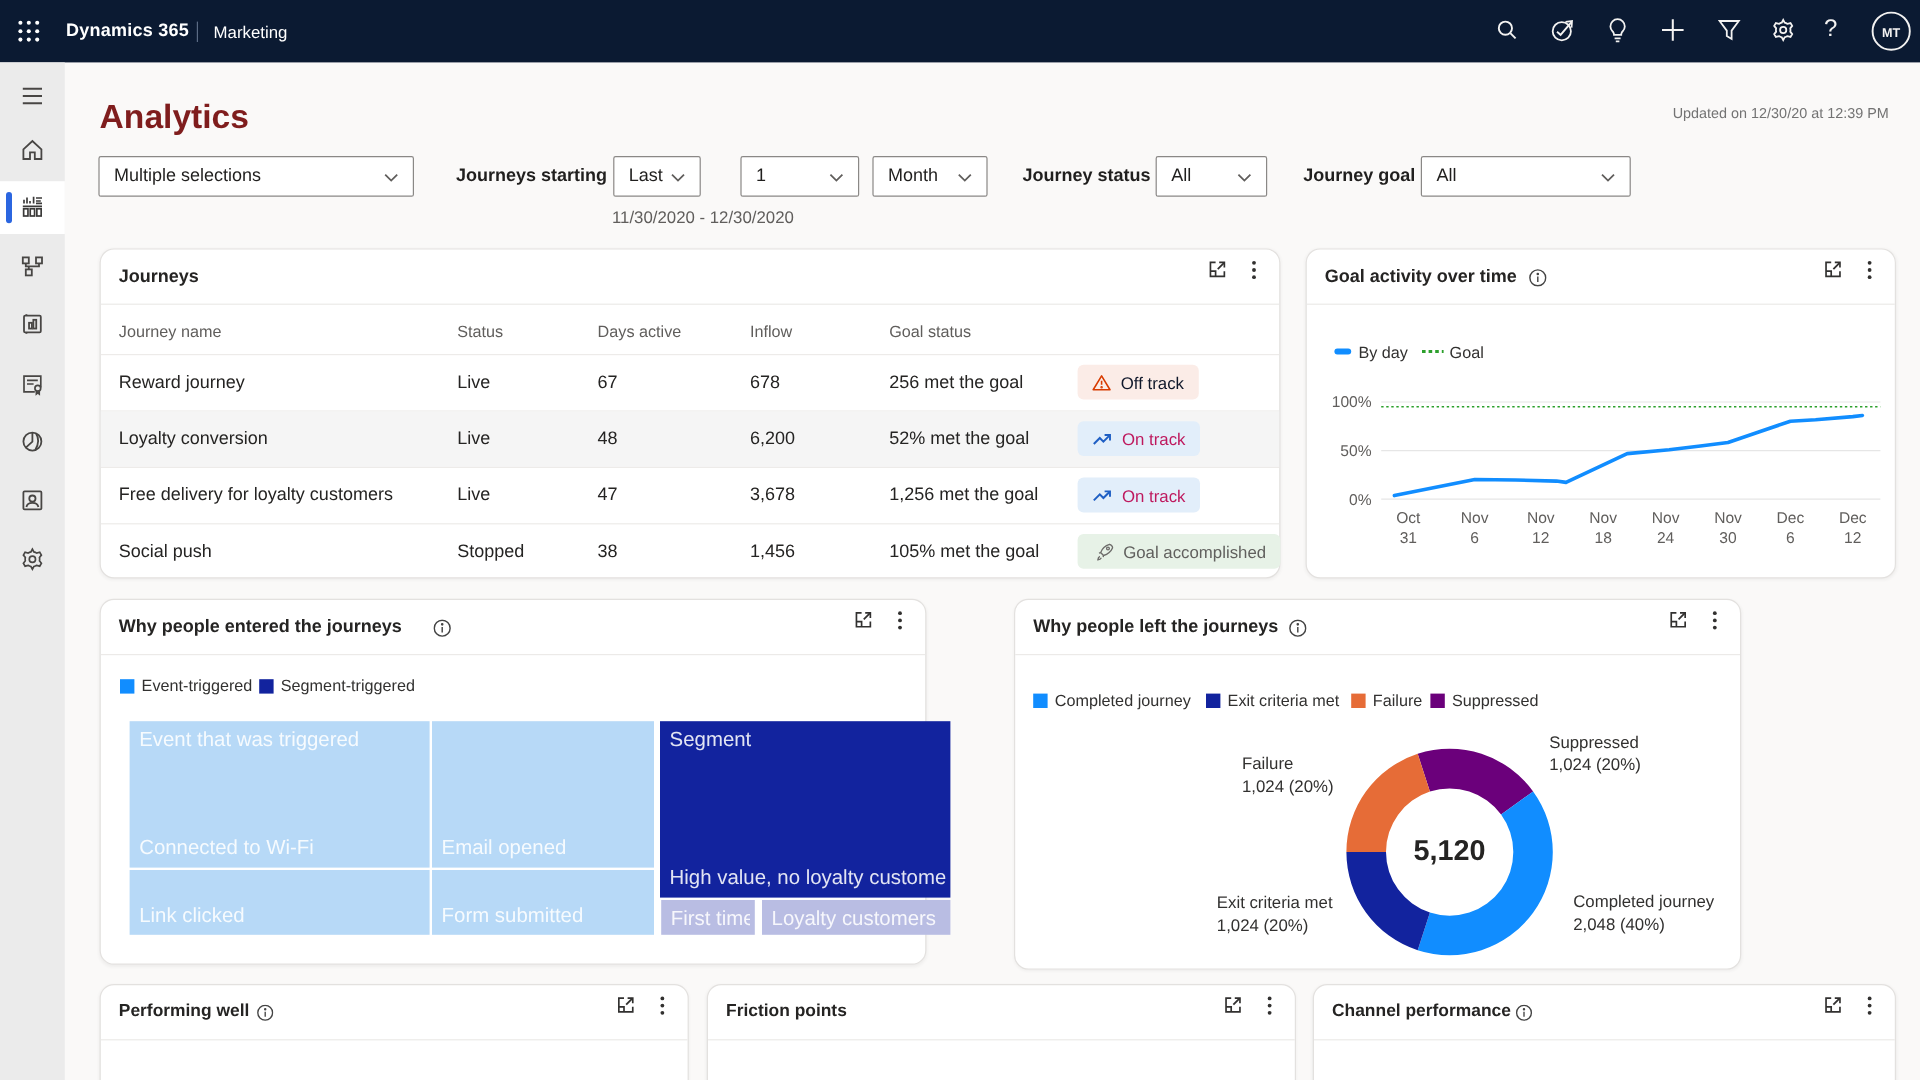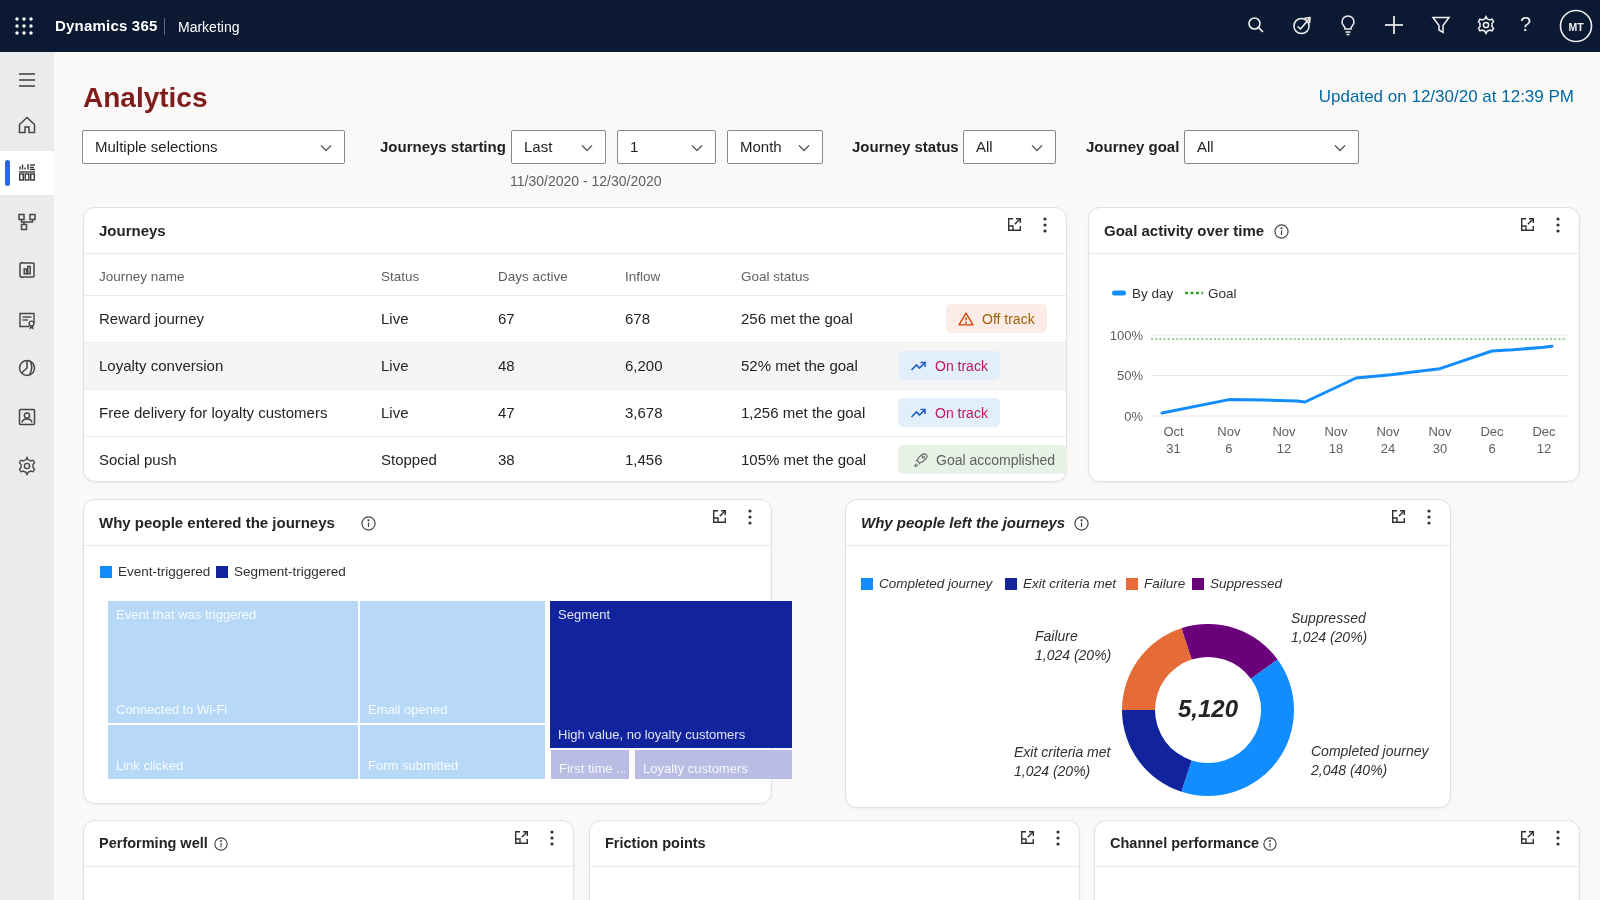--- a/index.html
+++ b/index.html
@@ -14,21 +14,21 @@
 #topbar .app { position:absolute; left:178px; top:19px; font-size:14px; font-weight:400; }
 
 
 #sidebar { position:absolute; left:0; top:52px; width:54px; height:848px; background:#ebebeb; }
 #sidebar .sel { position:absolute; left:0; top:99px; width:54px; height:44px; background:#fff; }
 #sidebar .selbar { position:absolute; left:5px; top:108px; width:5px; height:26px; border-radius:3px; background:#2b66e0; }
 .navic { position:absolute; left:17px; }
 
 
 #h1 { position:absolute; left:83px; top:82px; font-size:28px; font-weight:700; color:#7f1d1d; }
-#updated { position:absolute; right:26px; top:87px; font-size:17px; color:#0369a1; }
+#updated { position:absolute; right:26px; top:87px; font-size:12px; color:#737373; }
 
 
 .ddl { position:absolute; top:130px; height:34px; background:#fff; border:1px solid #8a8886; border-radius:2px; font-size:15px; color:#201f1e; line-height:32px; padding-left:12px; }
 .ddl .chev { position:absolute; right:12px; top:13px; }
 .flabel { position:absolute; top:138px; font-size:15px; font-weight:700; color:#201f1e; }
 #daterange { position:absolute; left:510px; top:173px; font-size:14px; color:#605e5c; }
 
 
 .card { position:absolute; background:#fff; border:1px solid #e3e1df; border-radius:12px; box-shadow:0 1px 3px rgba(0,0,0,.05); }
 .chead { position:absolute; left:15px; top:14px; font-size:15px; font-weight:700; color:#252423; }
@@ -36,27 +36,27 @@
 .hico { position:absolute; top:9px; }
 .thead { position:absolute; left:0; width:100%; height:18px; }
 .thead span { position:absolute; top:0; font-size:13.5px; color:#605e5c; }
 .rowline { position:absolute; left:0; width:100%; height:1px; background:#edebe9; }
 .trow { position:absolute; left:0; width:100%; height:46px; }
 .trow.hov { background:#f5f5f5; }
 .trow span { position:absolute; top:14px; font-size:15px; color:#252423; white-space:nowrap; }
 .trow .c1 { left:15px; } .trow .c2 { left:297px; } .trow .c3 { left:414px; } .trow .c4 { left:541px; } .trow .c5 { left:657px; }
 .pill { top:8px !important; left:814px; height:29px; border-radius:5px; display:inline-flex; align-items:center; gap:8px; padding:0 12px; font-size:14px !important; }
 .pill svg { flex:0 0 auto; }
-.pill.off { background:#fbece7; color:#a16207;margin-left:48px; }
+.pill.off { background:#fbece7; color:#0f172a; }
 .pill.on { background:#e2eefa; color:#be185d; }
 .pill.acc { background:#e7f2e7; color:#61605e;padding-left:14px; }
 .lgsq { position:absolute; width:12px; height:12px; }
 .lgtext { position:absolute; font-size:13.5px; color:#323130; }
 .tmbox { position:absolute; }
-.tmlab { position:absolute; left:8px; right:4px; font-size:13px; color:rgba(255,255,255,.88); white-space:nowrap; overflow:hidden; }
+.tmlab { position:absolute; left:8px; right:4px; font-size:17px; color:rgba(255,255,255,.88); white-space:nowrap; overflow:hidden; }
 </style>
 </head>
 <body>
 
 <div id="topbar">
   <svg class="abs" style="left:14px;top:16px" width="20" height="20" viewBox="0 0 20 20">
     <g fill="#fff">
         <circle cx="3" cy="3" r="1.7"></circle>
         <circle cx="10" cy="3" r="1.7"></circle>
         <circle cx="17" cy="3" r="1.7"></circle>
@@ -166,21 +166,21 @@
 
 <div id="h1">Analytics</div>
 <div id="updated">Updated on 12/30/20 at 12:39 PM</div>
 
 <div class="ddl" style="left:82px;width:263px;">Multiple selections
   <svg class="chev" width="12" height="8" viewBox="0 0 12 8" fill="none" stroke="#605e5c" stroke-width="1.5">
       <path d="M1 1.5 L6 6.5 L11 1.5"></path>
     </svg>
 </div>
 <div class="flabel" style="left:380px;">Journeys starting</div>
-<div class="ddl" style="left:511px;width:95px;">Last
+<div class="ddl" style="left:511px;width:73px;">Last
   <svg class="chev" width="12" height="8" viewBox="0 0 12 8" fill="none" stroke="#605e5c" stroke-width="1.5">
       <path d="M1 1.5 L6 6.5 L11 1.5"></path>
     </svg>
 </div>
 <div class="ddl" style="left:617px;width:99px;">1
   <svg class="chev" width="12" height="8" viewBox="0 0 12 8" fill="none" stroke="#605e5c" stroke-width="1.5">
       <path d="M1 1.5 L6 6.5 L11 1.5"></path>
     </svg>
 </div>
 <div class="ddl" style="left:727px;width:96px;">Month
@@ -383,21 +383,21 @@
     <div class="tmlab" style="bottom:6px">Form submitted</div>
   </div>
   <div class="tmbox" style="left:467px;top:250px;width:78px;height:29px;background:#b9bde3;">
     <div class="tmlab" style="bottom:3px">First time ...</div>
   </div>
   <div class="tmbox" style="left:551px;top:250px;width:157px;height:29px;background:#b9bde3;">
     <div class="tmlab" style="bottom:3px">Loyalty customers</div>
   </div>
 </div>
 
-<div class="card" id="cardLeft" style="left:845px;top:499px;width:606px;height:309px;font-style:italic;">
+<div class="card" id="cardLeft" style="left:845px;top:499px;width:606px;height:309px;">
   <div class="chead">Why people left the journeys</div>
   <svg class="hico" style="left:228px;top:16px" width="15" height="15" viewBox="0 0 15 15" fill="none" stroke="#444" stroke-width="1.2">
       <circle cx="7.5" cy="7.5" r="6.6"></circle>
       <line x1="7.5" y1="6.5" x2="7.5" y2="11"></line>
       <circle cx="7.5" cy="4.3" r="0.5" fill="#444"></circle>
     </svg>
   <svg class="hico" style="right:44px" width="15" height="15" viewBox="0 0 15 15" fill="none" stroke="#323130" stroke-width="1.4">
     <path d="M6 1.7 H1.7 V13.3 H13.3 V9"></path>
       <path d="M9 1.7 H13.3 V6"></path>
       <path d="M13 2 L7.8 7.2" stroke-width="1.5"></path>

